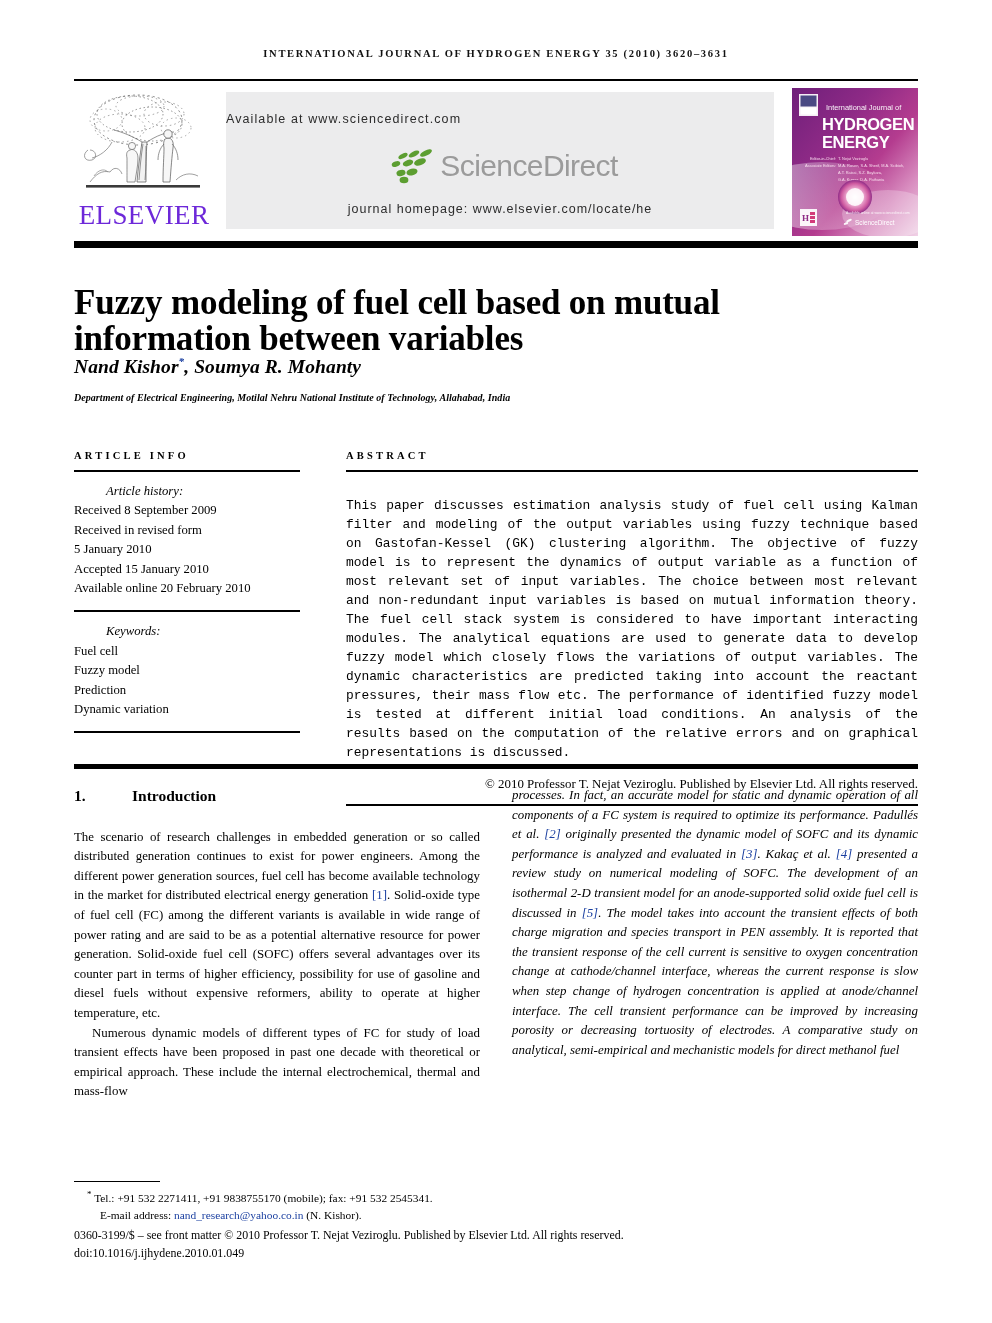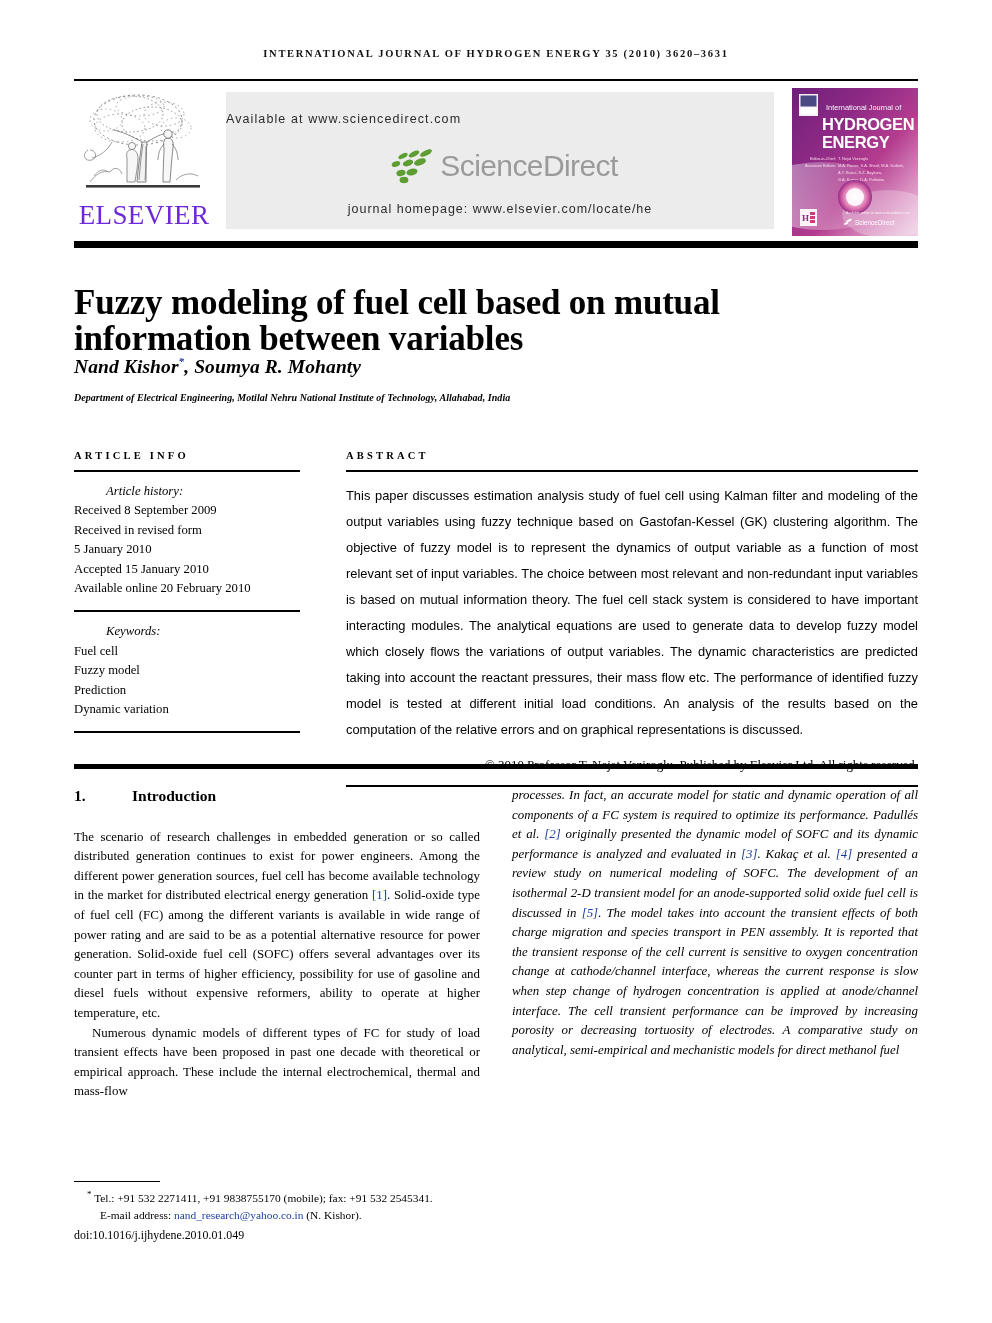--- a/index.html
+++ b/index.html
@@ -203,25 +203,25 @@
   .info-body {
     font-family: "Liberation Serif", serif;
     font-size: 12.7px;
     line-height: 19.4px;
     margin-top: 10px;
   }
   .info-body .ital { font-style: italic; margin-left: 32px; }
   .info-gap { height: 12px; }
   .kw-block { margin-top: 10px; }
   .abs-body {
-    font-family: Liberation Sans, sans-serif;
+    font-family: Liberation Mono, monospace;
     font-size: 12.9px;
-    line-height: 26px;
+    line-height: 19px;
     text-align: justify;
-    margin-top: 11px;
+    margin-top: 24px;
   }
   .copyline {
     font-family: "Liberation Serif", serif;
     font-size: 12.9px;
     line-height: 19.3px;
     text-align: right;
     margin-top: 11px;
   }
 
   
@@ -471,16 +471,17 @@
   <div class="body-col body-right">
     <p class="para"><span>processes. In fact, an accurate model for static and dynamic operation of all components of a FC system is required to optimize its performance. Padullés et al. </span><span class="ref">[2]</span><span> originally presented the dynamic model of SOFC and its dynamic performance is analyzed and evaluated in </span><span class="ref">[3]</span><span>. Kakaç et al. </span><span class="ref">[4]</span><span> presented a review study on numerical modeling of SOFC. The development of an isothermal 2-D transient model for an anode-supported solid oxide fuel cell is discussed in </span><span class="ref">[5]</span><span>. The model takes into account the transient effects of both charge migration and species transport in PEN assembly. It is reported that the transient response of the cell current is sensitive to oxygen concentration change at cathode/channel interface, whereas the current response is slow when step change of hydrogen concentration is applied at anode/channel interface. The cell transient performance can be improved by increasing porosity or decreasing tortuosity of electrodes. A comparative study on analytical, semi-empirical and mechanistic models for direct methanol fuel</span></p>
   </div>
 
   <div class="foot-rule"></div>
   <div class="footnotes">
     <div class="fn-line fn-indent"><span class="fn-star">*</span><span> Tel.: +91 532 2271411, +91 9838755170 (mobile); fax: +91 532 2545341.</span></div>
     <div class="fn-line fn-indent" style="padding-left:26px"><span>E-mail address: </span><span class="mail">nand_research@yahoo.co.in</span><span> (N. Kishor).</span></div>
   </div>
   <div class="imprint">
+    <div>0360-3199/$ – see front matter © 2010 Professor T. Nejat Veziroglu. Published by Elsevier Ltd. All rights reserved.</div>
     <div>doi:10.1016/j.ijhydene.2010.01.049</div>
   </div>
 
 </div>
 
 </body></html>

